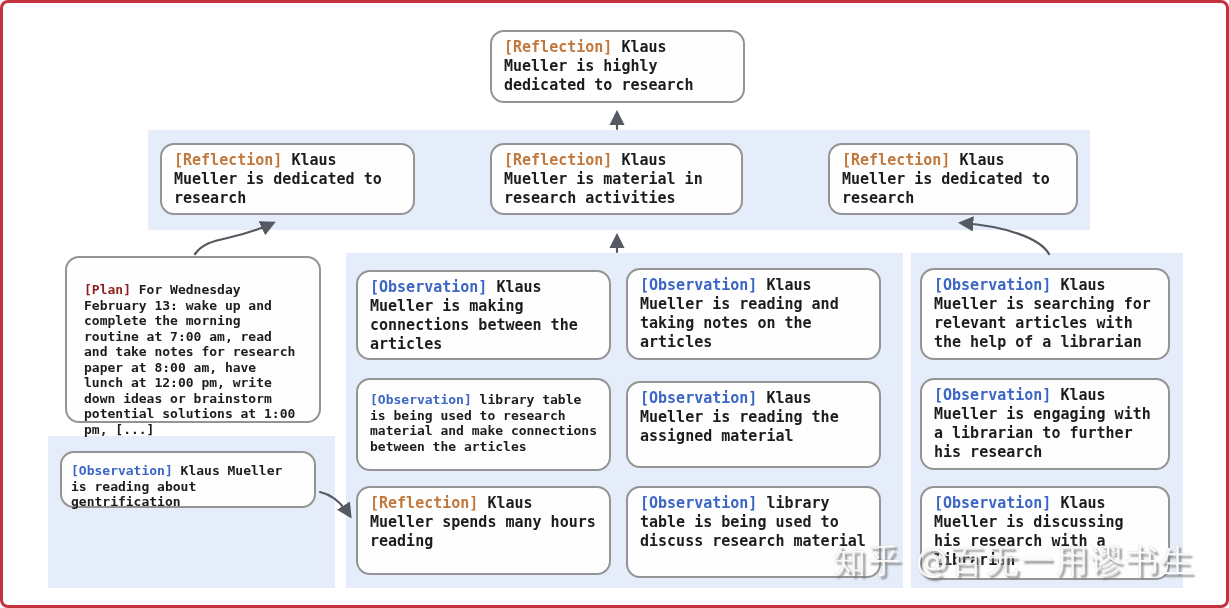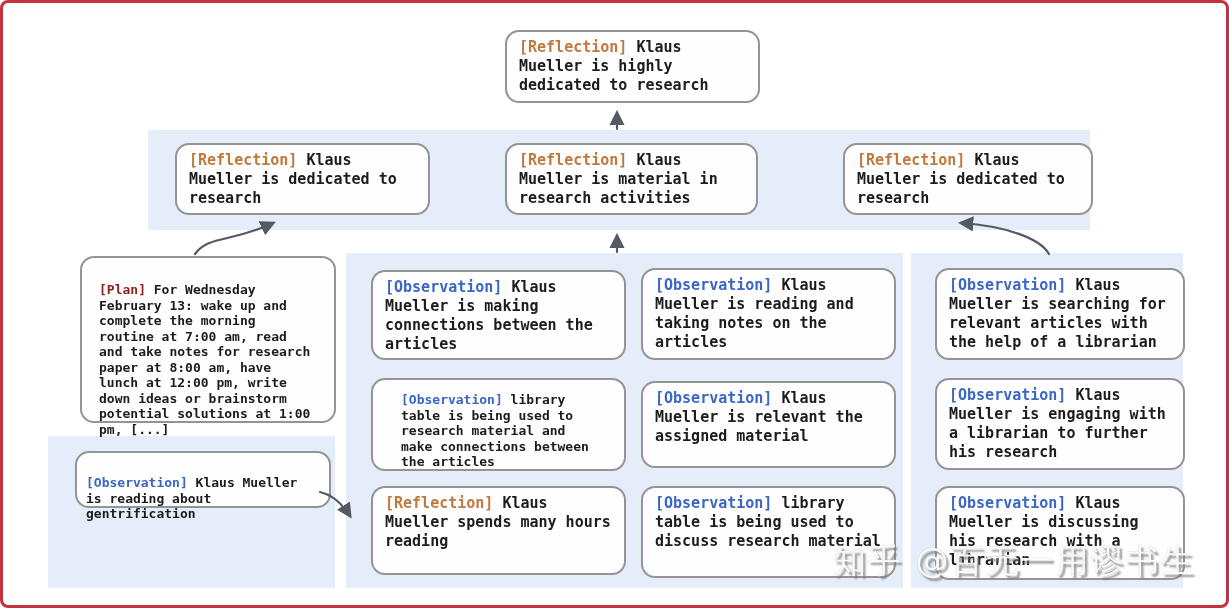--- a/index.html
+++ b/index.html
@@ -4,26 +4,26 @@
 <style>
   html,body{margin:0;padding:0;background:#ffffff;}
   #canvas{
     position:relative;width:1229px;height:608px;background:#ffffff;
     box-sizing:border-box;border:3px solid #c4323f;border-radius:8px;overflow:hidden;
     font-family:"DejaVu Sans Mono", monospace;
   }
   .panel{position:absolute;background:#e4edf9;}
   .box{
     position:absolute;background:#fffefe;border:2.5px solid #949494;border-radius:14px;
-    box-sizing:border-box;color:#1c1c1c;font-weight:700;margin-left:15px;
+    box-sizing:border-box;color:#1c1c1c;font-weight:700;
   }
   .big{font-size:15px;line-height:19px;padding:6px 12px;}
-  .small{font-size:13px;line-height:15.5px;padding:22px 9px;}
+  .small{font-size:13px;line-height:15.5px;padding:10px 9px;}
   .plan-pad{padding:24px 17px;}
-  .pad12{padding:12px 28px;}
+  .pad12{padding:12px 12px;}
   .tag{font-weight:700;}
   .tag-reflection{color:#c0783c;}
   .tag-observation{color:#3b66c4;}
   .tag-plan{color:#8e1e1e;}
   #arrows{position:absolute;left:0;top:0;width:1229px;height:608px;pointer-events:none;}
   #watermark{
     position:absolute;left:830px;top:536px;width:380px;
     font-family:"DejaVu Sans", sans-serif;font-size:33px;font-weight:400;letter-spacing:2px;
     color:rgba(255,255,255,0.92);
     text-shadow:0 0 1px rgba(140,140,140,0.55), 2.5px 2.5px 2px rgba(125,125,125,0.8);
@@ -80,21 +80,21 @@
     <span class="tag tag-reflection">[Reflection]</span>
     <span>Klaus Mueller spends many hours reading</span>
   </div>
 
   <div class="box big" style="left:623px;top:265px;width:255px;height:92px">
     <span class="tag tag-observation">[Observation]</span>
     <span>Klaus Mueller is reading and taking notes on the articles</span>
   </div>
   <div class="box big" style="left:623px;top:378px;width:255px;height:87px">
     <span class="tag tag-observation">[Observation]</span>
-    <span>Klaus Mueller is relevant the assigned material</span>
+    <span>Klaus Mueller is reading the assigned material</span>
   </div>
   <div class="box big" style="left:623px;top:483px;width:255px;height:92px">
     <span class="tag tag-observation">[Observation]</span>
     <span>library table is being used to discuss research material</span>
   </div>
 
   <div class="box big" style="left:917px;top:265px;width:250px;height:92px">
     <span class="tag tag-observation">[Observation]</span>
     <span>Klaus Mueller is searching for relevant articles with the help of a librarian</span>
   </div>

